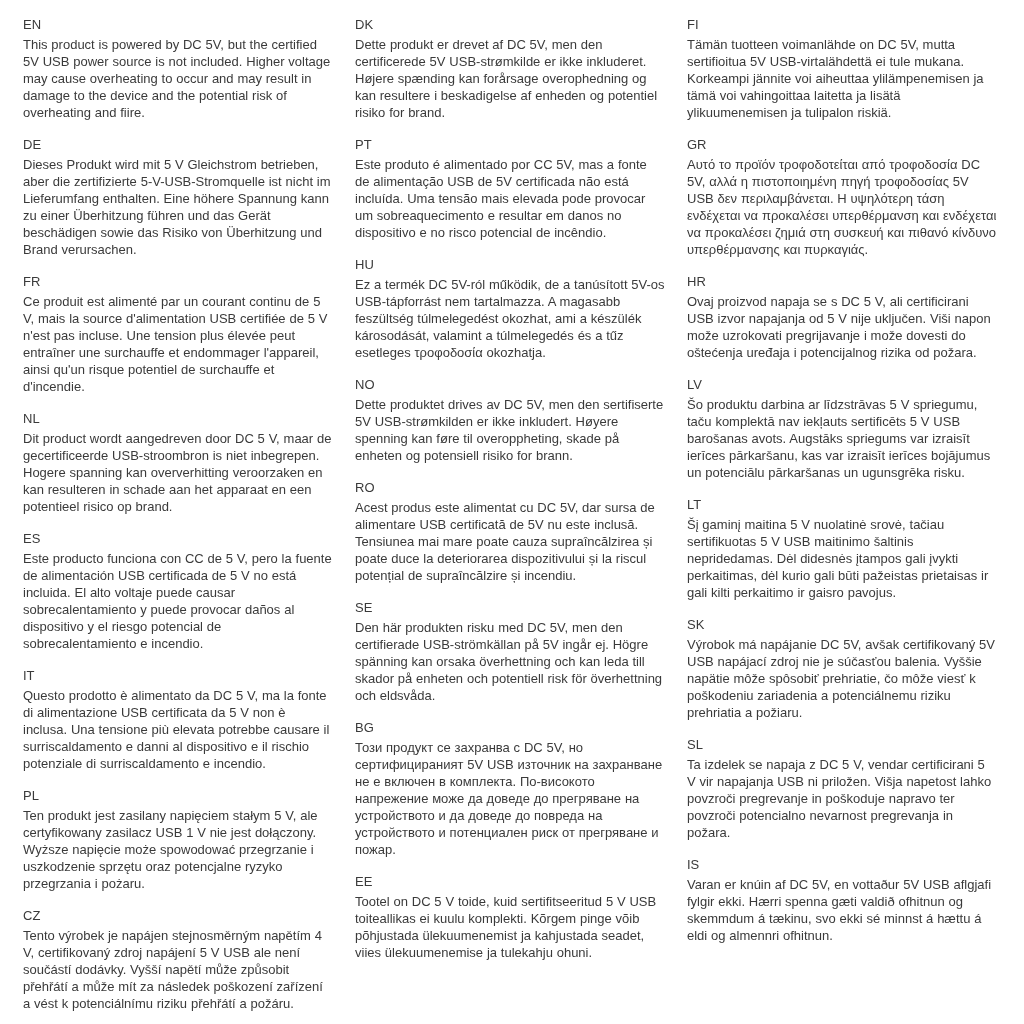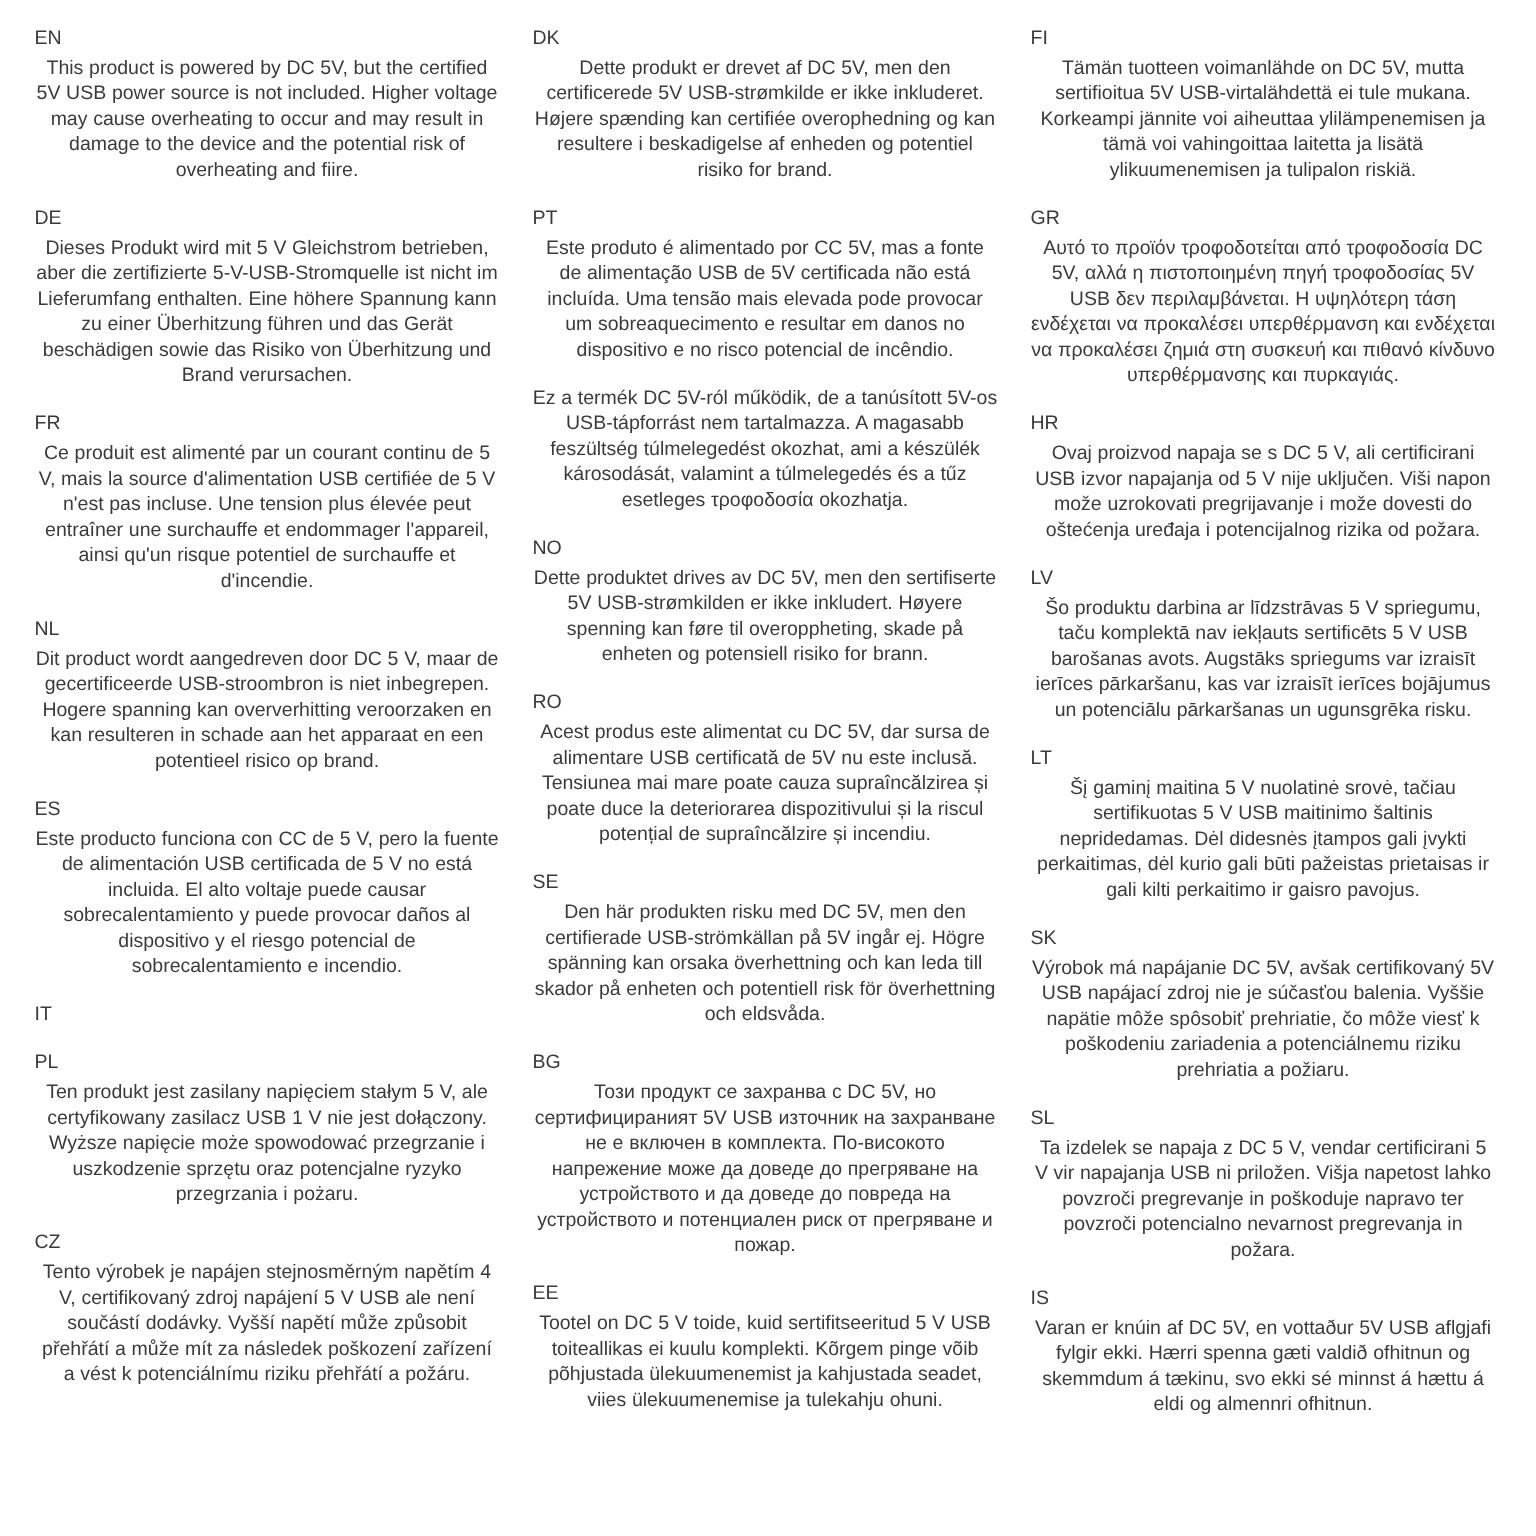--- a/index.html
+++ b/index.html
@@ -36,21 +36,21 @@
     color: #3a3a3a;
     margin: 0 0 3px 0;
     line-height: 17px;
   }
   .lang-text {
     font-size: 13px;
     font-weight: 400;
     color: #3a3a3a;
     margin: 0;
     line-height: 17px;
-    text-align: center;
+    text-align: left;
     word-spacing: 0.2px;
   }
 </style>
 </head>
 <body>
 
 <div class="page">
   <div class="col">
   <div class="section">
     <p class="lang-code">EN</p>
@@ -72,44 +72,46 @@
     <p class="lang-text">Dit product wordt aangedreven door DC 5 V, maar de gecertificeerde USB-stroombron is niet inbegrepen. Hogere spanning kan oververhitting veroorzaken en kan resulteren in schade aan het apparaat en een potentieel risico op brand.</p>
   </div>
 
   <div class="section">
     <p class="lang-code">ES</p>
     <p class="lang-text">Este producto funciona con CC de 5 V, pero la fuente de alimentación USB certificada de 5 V no está incluida. El alto voltaje puede causar sobrecalentamiento y puede provocar daños al dispositivo y el riesgo potencial de sobrecalentamiento e incendio.</p>
   </div>
 
   <div class="section">
     <p class="lang-code">IT</p>
+    <p class="lang-text">Questo prodotto è alimentato da DC 5 V, ma la fonte di alimentazione USB certificata da 5 V non è inclusa. Una tensione più elevata potrebbe causare il surriscaldamento e danni al dispositivo e il rischio potenziale di surriscaldamento e incendio.</p>
   </div>
 
   <div class="section">
     <p class="lang-code">PL</p>
     <p class="lang-text">Ten produkt jest zasilany napięciem stałym 5 V, ale certyfikowany zasilacz USB 1 V nie jest dołączony. Wyższe napięcie może spowodować przegrzanie i uszkodzenie sprzętu oraz potencjalne ryzyko przegrzania i pożaru.</p>
   </div>
 
   <div class="section">
     <p class="lang-code">CZ</p>
     <p class="lang-text">Tento výrobek je napájen stejnosměrným napětím 4 V, certifikovaný zdroj napájení 5 V USB ale není součástí dodávky. Vyšší napětí může způsobit přehřátí a může mít za následek poškození zařízení a vést k potenciálnímu riziku přehřátí a požáru.</p>
   </div>
 </div>
   <div class="col">
   <div class="section">
     <p class="lang-code">DK</p>
-    <p class="lang-text">Dette produkt er drevet af DC 5V, men den certificerede 5V USB-strømkilde er ikke inkluderet. Højere spænding kan certifiée overophedning og kan resultere i beskadigelse af enheden og potentiel risiko for brand.</p>
+    <p class="lang-text">Dette produkt er drevet af DC 5V, men den certificerede 5V USB-strømkilde er ikke inkluderet. Højere spænding kan forårsage overophedning og kan resultere i beskadigelse af enheden og potentiel risiko for brand.</p>
   </div>
 
   <div class="section">
     <p class="lang-code">PT</p>
     <p class="lang-text">Este produto é alimentado por CC 5V, mas a fonte de alimentação USB de 5V certificada não está incluída. Uma tensão mais elevada pode provocar um sobreaquecimento e resultar em danos no dispositivo e no risco potencial de incêndio.</p>
   </div>
 
   <div class="section">
+    <p class="lang-code">HU</p>
     <p class="lang-text">Ez a termék DC 5V-ról működik, de a tanúsított 5V-os USB-tápforrást nem tartalmazza. A magasabb feszültség túlmelegedést okozhat, ami a készülék károsodását, valamint a túlmelegedés és a tűz esetleges τροφοδοσία okozhatja.</p>
   </div>
 
   <div class="section">
     <p class="lang-code">NO</p>
     <p class="lang-text">Dette produktet drives av DC 5V, men den sertifiserte 5V USB-strømkilden er ikke inkludert. Høyere spenning kan føre til overoppheting, skade på enheten og potensiell risiko for brann.</p>
   </div>
 
   <div class="section">
     <p class="lang-code">RO</p>

